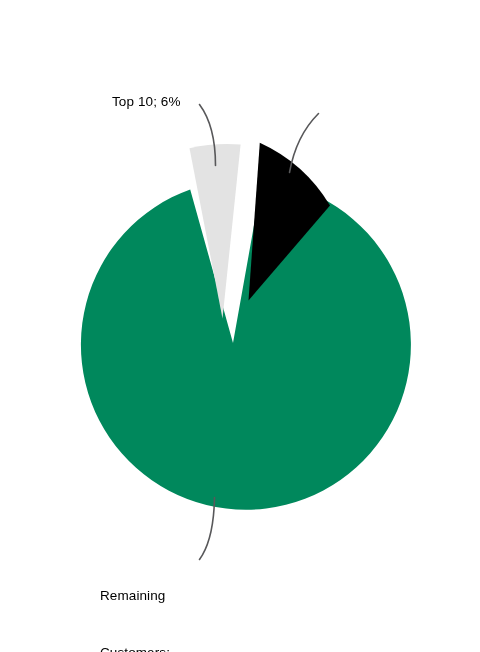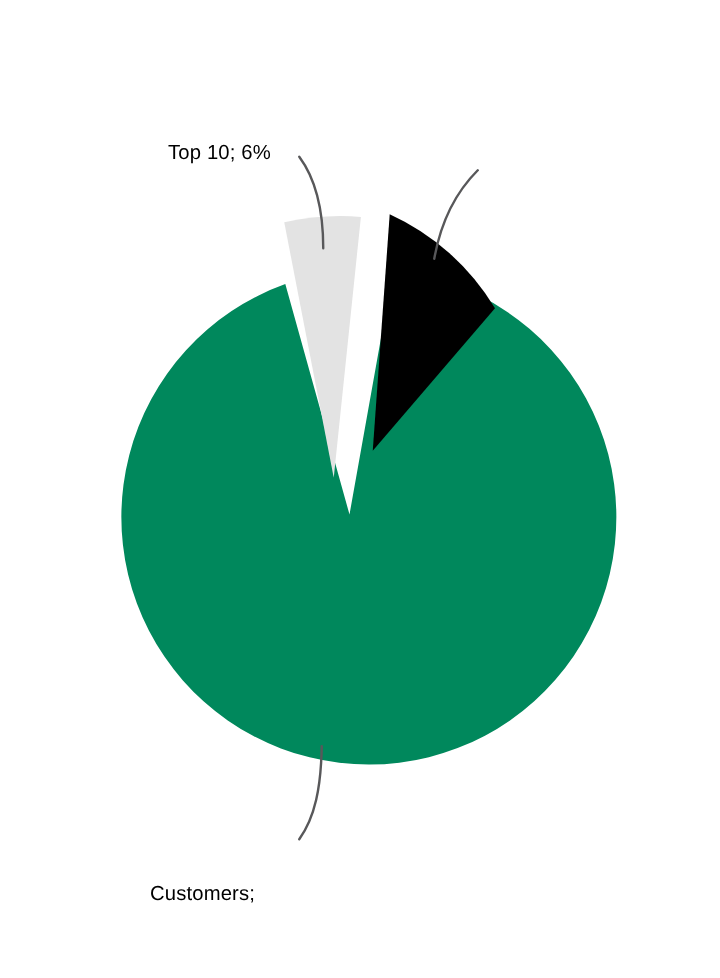--- a/index.html
+++ b/index.html
@@ -80,17 +80,18 @@
 
     <path fill="none" stroke="#58585A" stroke-width="1.6" stroke-linecap="round" d="M 318.5 113.5 C 303 129 293.5 150 289.5 172.5"></path>
 
     <path fill="none" stroke="#58585A" stroke-width="1.6" stroke-linecap="round" d="M 214.5 497.5 C 214 525 210 545 199.5 559.5"></path>
   </svg>
 
   <div class="slice-label" id="label-top10">Top 10; 6%</div>
 
 
   <div class="slice-label" id="label-remaining">
+    <div>Remaining</div>
     <div>Customers;</div>
     
   </div>
 
 </div>
 
 </body></html>

